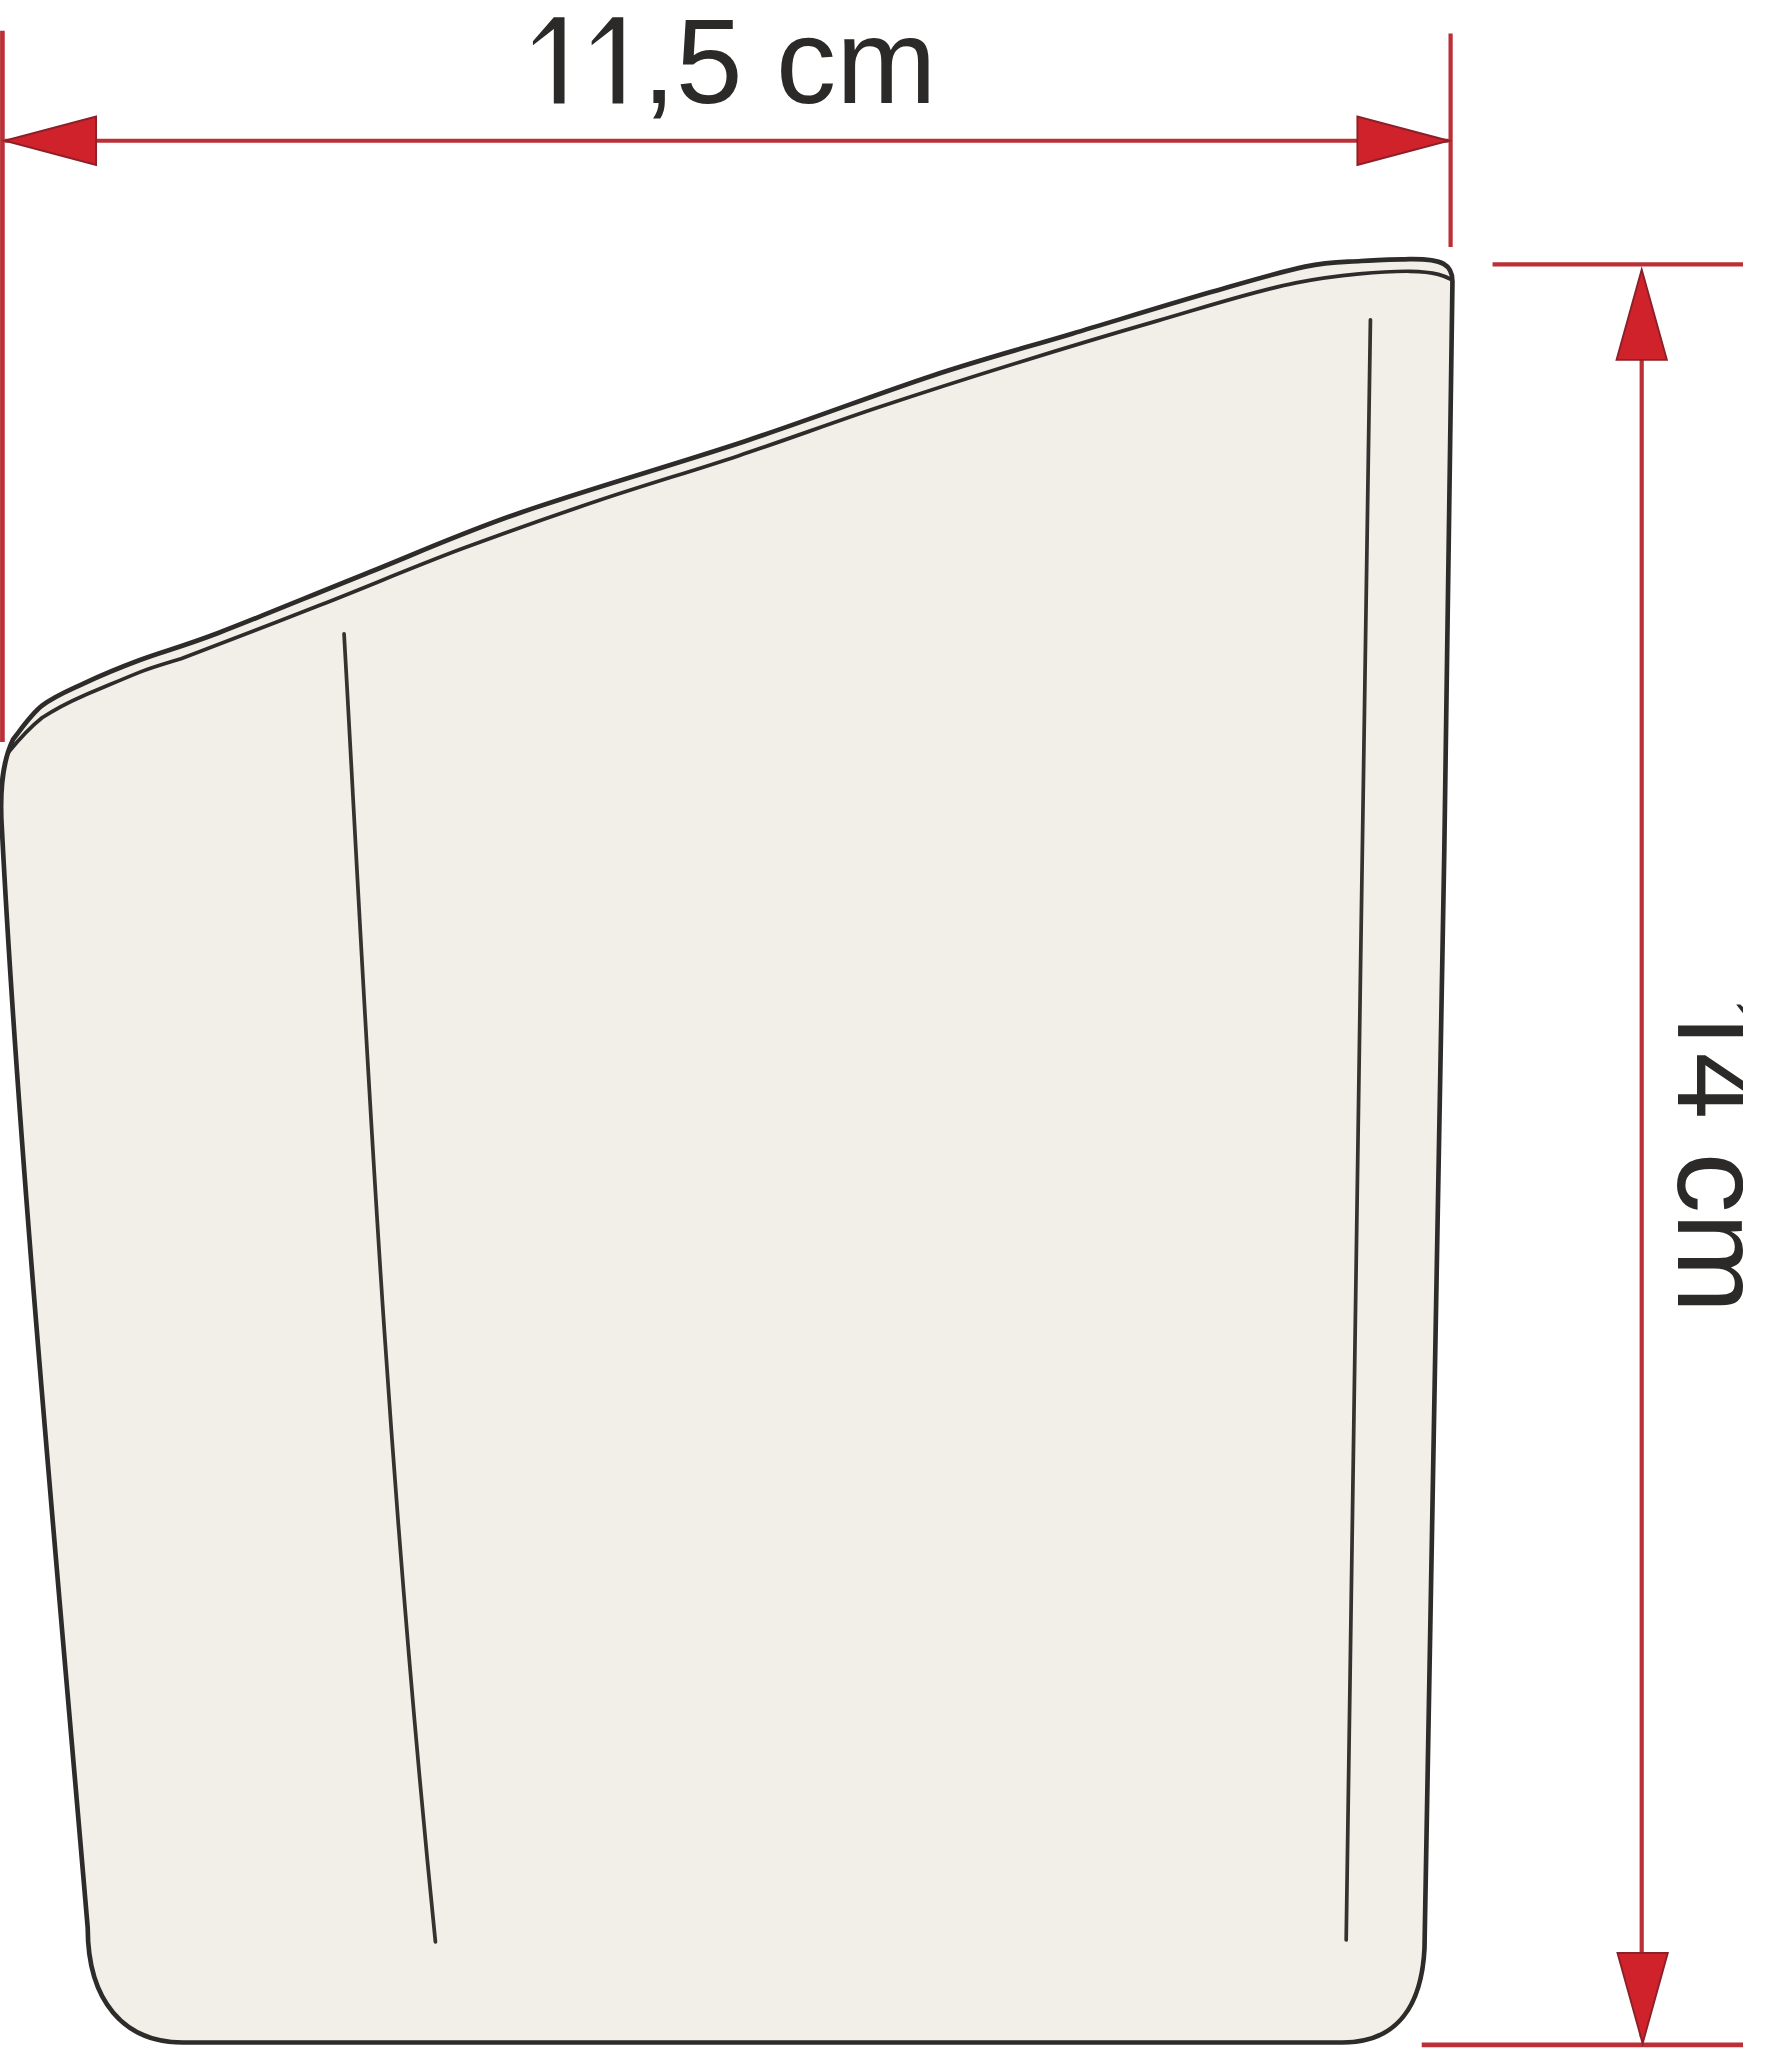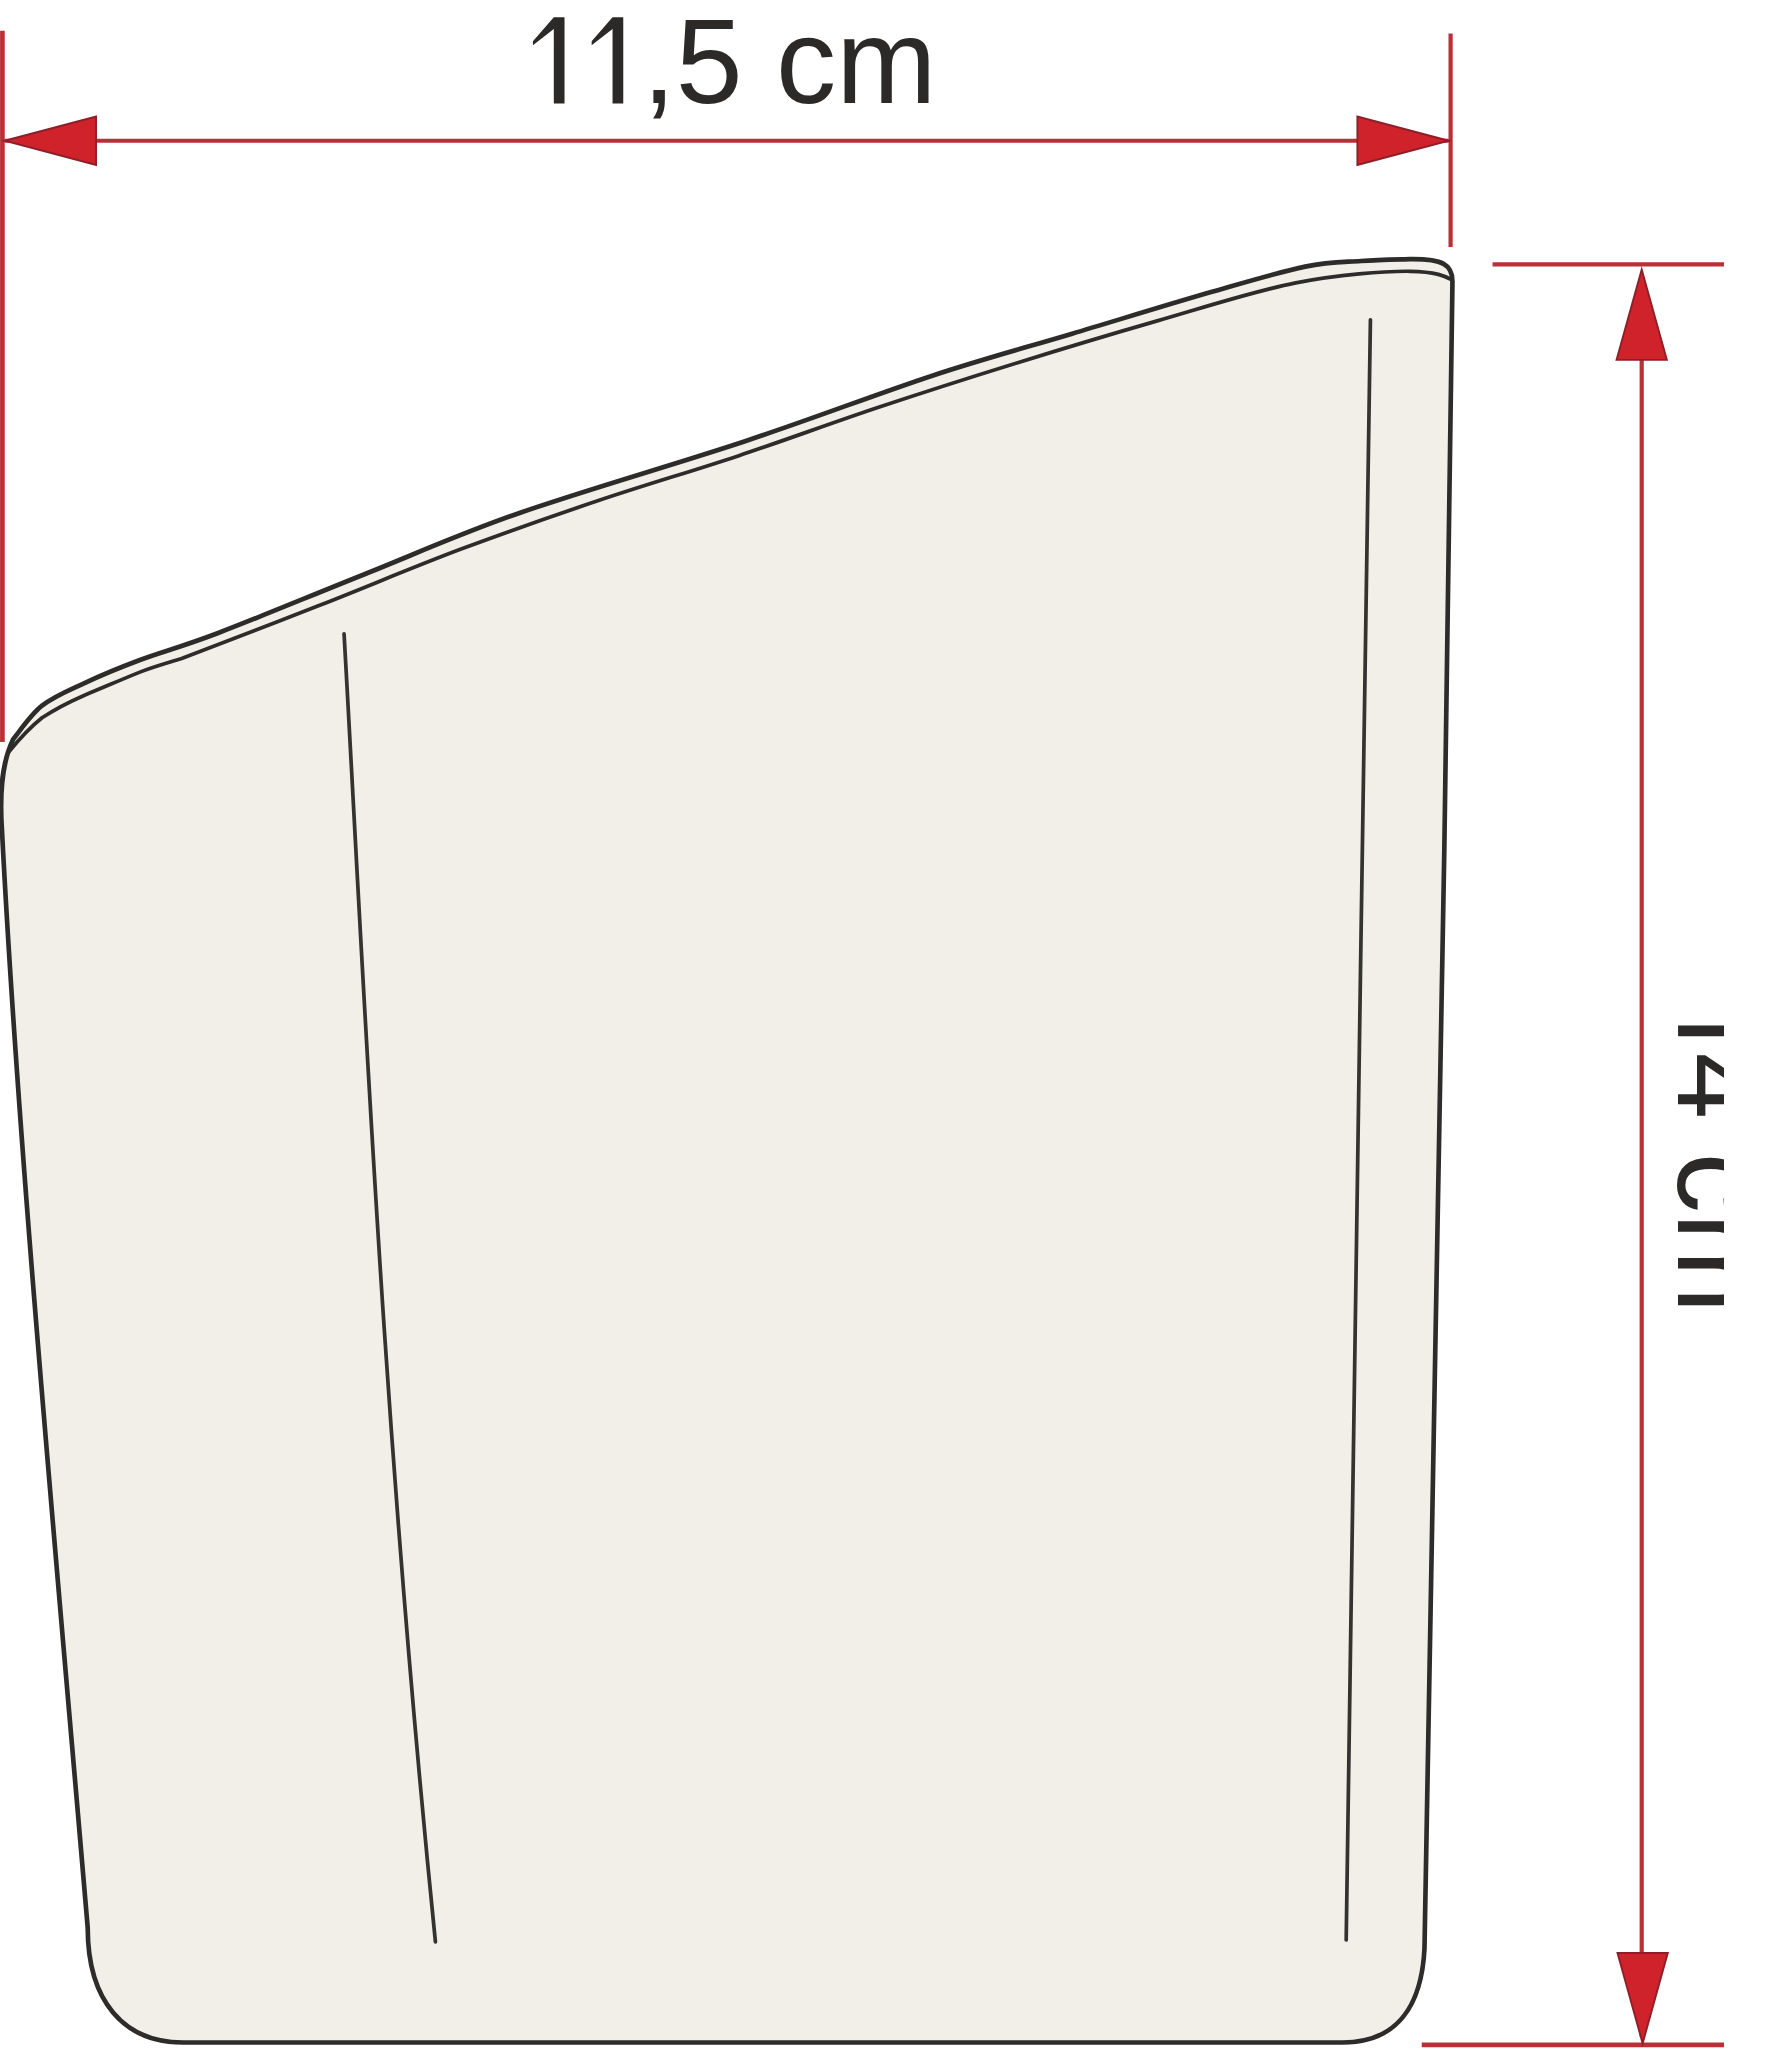--- a/index.html
+++ b/index.html
@@ -1,17 +1,17 @@
 <!DOCTYPE html>
 <html style="font-size:15px"><head>
 <meta charset="utf-8">
 <style>
   html,body{margin:0;padding:0;background:#ffffff;}
   .page{position:relative;width:1724px;height:2049px;overflow:hidden;
-        font-family:"Liberation Sans", sans-serif;}
+        font-family:"Liberation Sans", sans-serif;padding-left:19px;}
   svg{position:absolute;top:0;left:0;display:block;}
 </style>
 </head>
 <body>
 <div class="page">
 <svg width="1790" height="2049" viewBox="0 0 1920 2198" xmlns="http://www.w3.org/2000/svg">
 
   <rect x="0" y="0" width="1920" height="2198" fill="#ffffff"></rect>
 
   <path d="M 14,793

